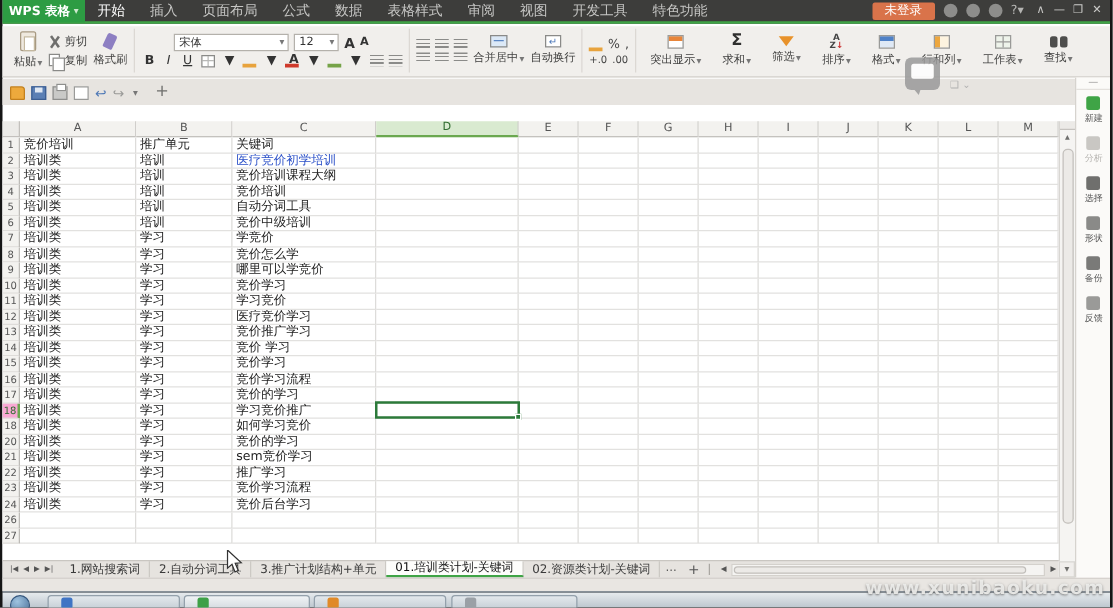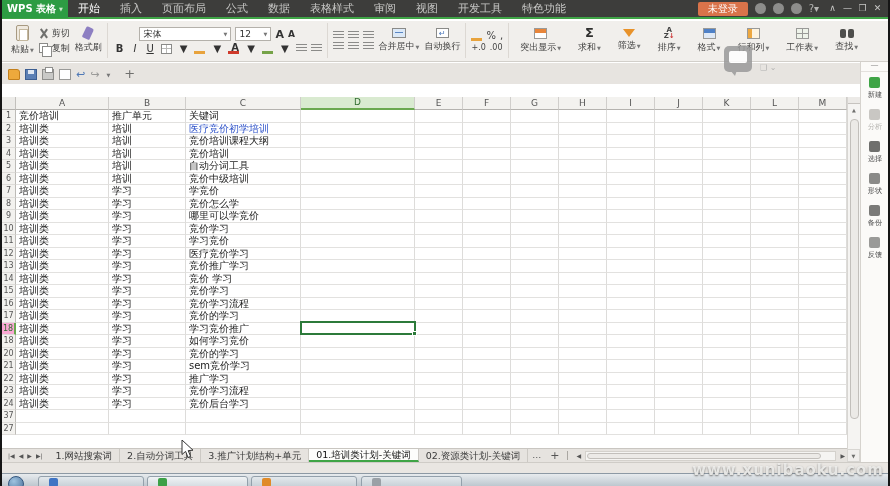--- a/index.html
+++ b/index.html
@@ -739,21 +739,21 @@
           <div class="gcell" style="width: 48px;"></div>
           <div class="gcell" style="width: 48px;"></div>
           <div class="gcell" style="width: 48px;"></div>
           <div class="gcell" style="width: 48px;"></div>
           <div class="gcell" style="width: 48px;"></div>
           <div class="gcell" style="width: 48px;"></div>
           <div class="gcell" style="width: 48px;"></div>
           <div class="gcell" style="width: 48px;"></div>
         </div>
         <div class="grow">
-          <div class="rnum">37</div>
+          <div class="rnum">26</div>
           <div class="gcell" style="width: 93px;"></div>
           <div class="gcell" style="width: 77px;"></div>
           <div class="gcell" style="width: 115px;"></div>
           <div class="gcell" style="width: 114px;"></div>
           <div class="gcell" style="width: 48px;"></div>
           <div class="gcell" style="width: 48px;"></div>
           <div class="gcell" style="width: 48px;"></div>
           <div class="gcell" style="width: 48px;"></div>
           <div class="gcell" style="width: 48px;"></div>
           <div class="gcell" style="width: 48px;"></div>

